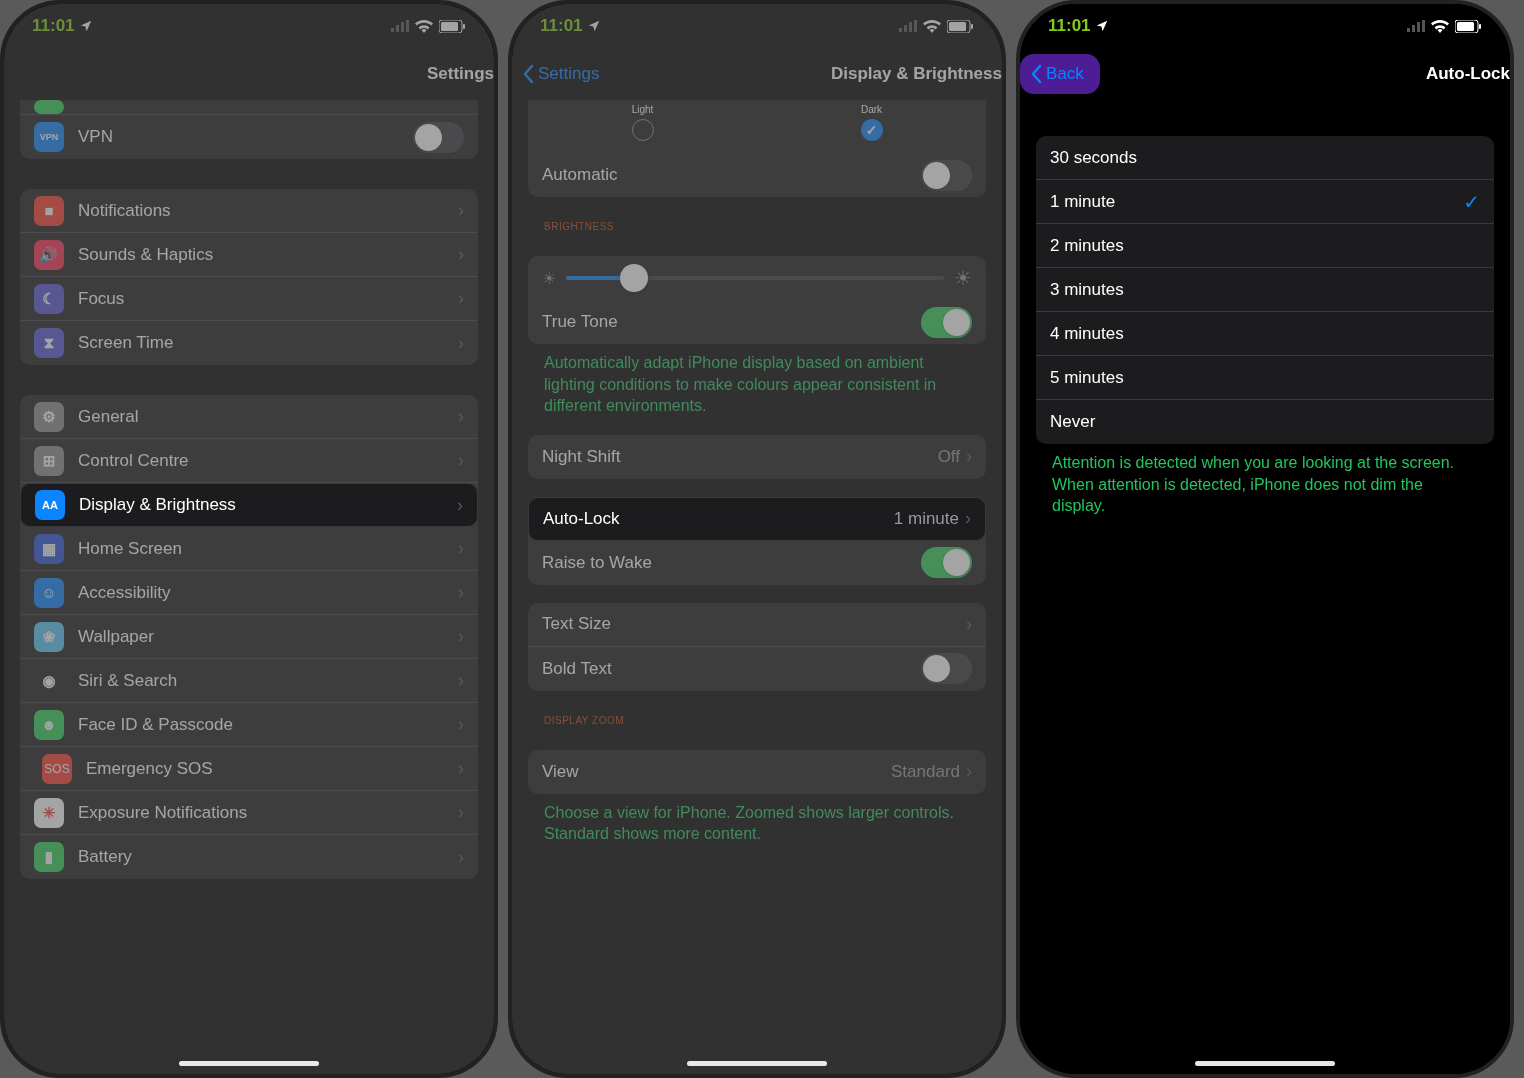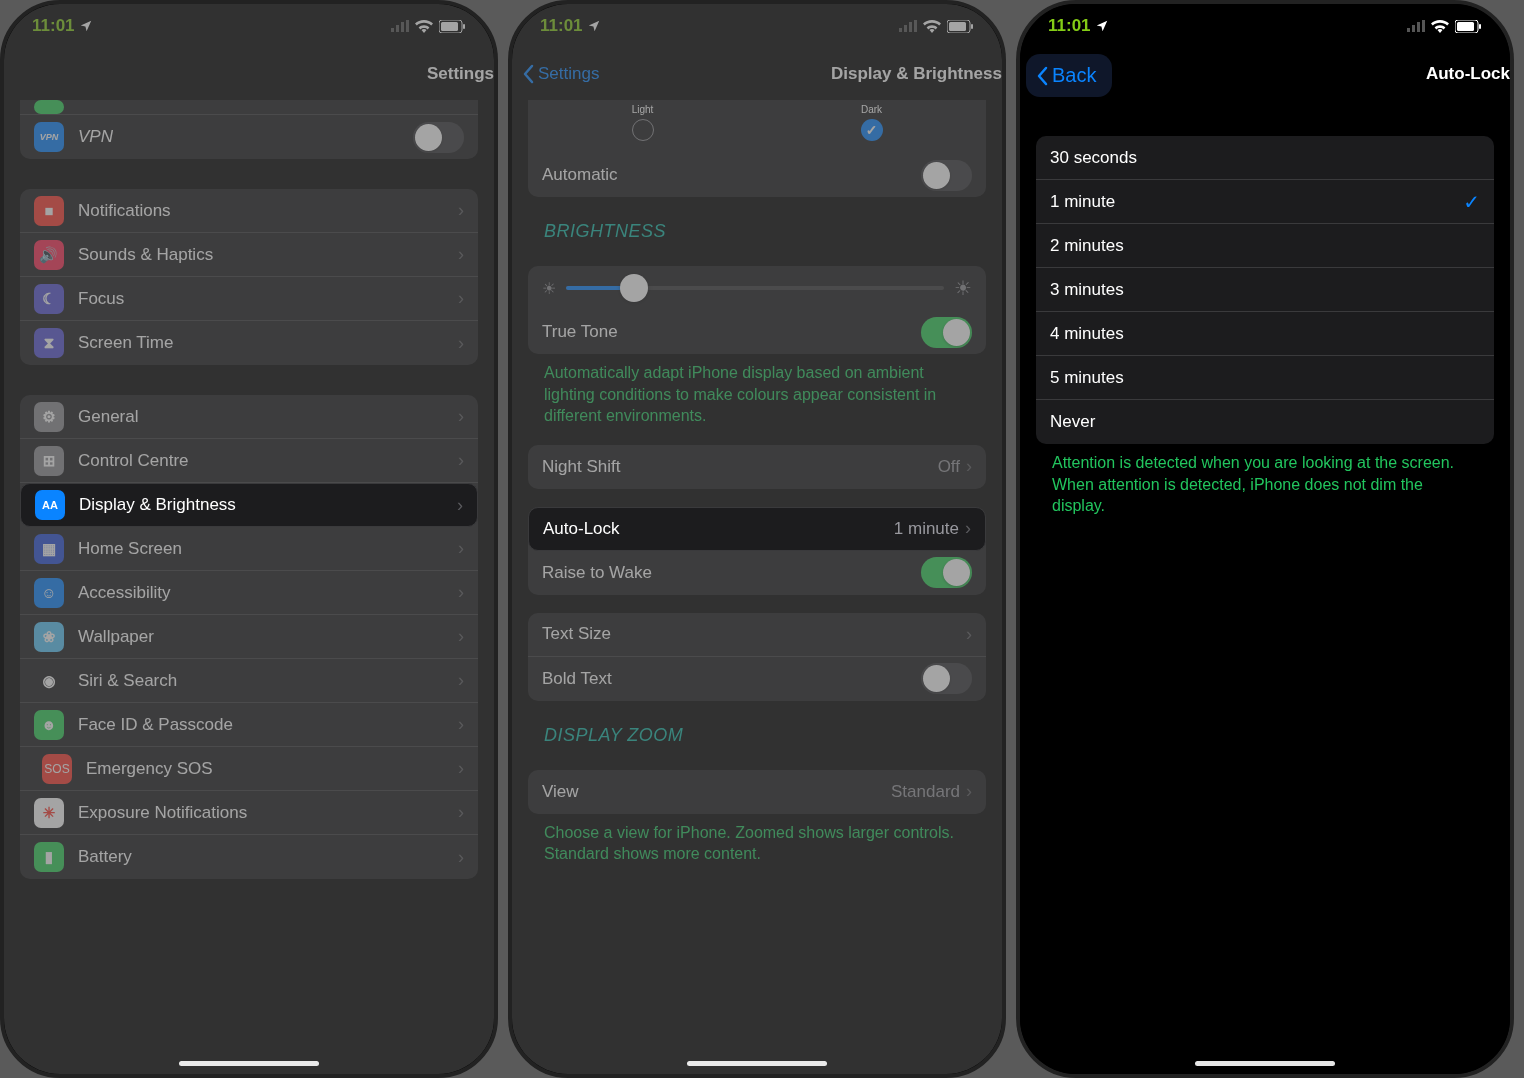--- a/index.html
+++ b/index.html
@@ -15,41 +15,41 @@
   .nav-title { font-size:17px; font-weight:600; }
   .nav-back { position:absolute; left:10px; display:flex; align-items:center; color:#0a84ff; font-size:17px; }
   .content { position:absolute; top:96px; left:0; right:0; bottom:0; overflow:hidden; }
   .group { margin:18px 16px 0 16px; background:#1c1c1e; border-radius:10px; overflow:hidden; }
   .row { display:flex; align-items:center; min-height:44px; padding:0 14px; border-bottom:0.5px solid #3a3a3c; color:#fff; font-size:17px; position:relative; }
   .row:last-child { border-bottom:none; }
   .row .icon-box { width:30px; height:30px; border-radius:7px; display:flex; align-items:center; justify-content:center; margin-right:14px; flex-shrink:0; font-size:16px; color:#fff; }
   .row .label { flex:1; }
   .row .value { color:#98989e; font-size:17px; margin-right:6px; }
   .chev { color:#5a5a5e; font-size:18px; }
-  .group-header { color:#14b8a6; font-size:18px; text-transform:uppercase; padding:24px 32px 6px 32px; letter-spacing:0.5px;font-style:italic; }
+  .group-header { color:#c2410c; font-size:10px; text-transform:uppercase; padding:24px 32px 6px 32px; letter-spacing:0.5px; }
   .group-footer { color:#22c55e; font-size:16px; padding:8px 32px 0 32px; line-height:1.35; }
   .toggle { width:51px; height:31px; border-radius:16px; position:relative; }
   .toggle.off { background:#39393d; }
   .toggle.on { background:#30d158; }
   .knob { position:absolute; top:2px; width:27px; height:27px; border-radius:50%; background:#fff; box-shadow:0 1px 3px rgba(0,0,0,.3); }
   .toggle.off .knob { left:2px; }
   .toggle.on .knob { right:2px; }
   .slider-row { padding:10px 14px; display:flex; align-items:center; gap:10px; }
   .sun-small, .sun-large { color:#8e8e93; }
   .slider { flex:1; height:4px; background:#3a3a3c; border-radius:2px; position:relative; }
   .slider-fill { position:absolute; left:0; top:0; bottom:0; background:#0a84ff; border-radius:2px; width:18%; }
   .slider-thumb { position:absolute; top:50%; left:18%; transform:translate(-50%,-50%); width:28px; height:28px; border-radius:50%; background:#fff; box-shadow:0 1px 4px rgba(0,0,0,.4); }
   .appearance-row { display:flex; justify-content:space-around; padding:4px 0 10px 0; color:#fff;}
   .appearance-opt { text-align:center; font-size:10px; }
   .radio { width:22px; height:22px; border-radius:50%; border:1.5px solid #8e8e93; display:inline-block; margin-top:4px; position:relative;}
   .radio.on { border:none; background:#0a84ff; }
   .radio.on::after { content:"✓"; position:absolute; inset:0; display:flex; align-items:center; justify-content:center; font-size:14px; color:#fff; font-weight:700;}
   .check { color:#0a84ff; font-size:20px; }
   .home-indicator { position:absolute; bottom:8px; left:50%; transform:translateX(-50%); width:140px; height:5px; background:#fff; border-radius:3px; z-index:70; opacity:.9;}
-  .back-pill { position:absolute; left:6px; top:50px; background:#0f172a; border-radius:14px; padding:10px 16px 10px 10px; display:flex; align-items:center; color:#0a84ff; font-size:20px; z-index:80; }
+  .back-pill { position:absolute; left:0; top:50px; background:#4c1d95; border-radius:14px; padding:10px 16px 10px 10px; display:flex; align-items:center; color:#0a84ff; font-size:17px; z-index:80; }
   svg { display:block; }
 </style>
 </head>
 <body>
 
 <div class="phone dimmed">
   <div class="screen">
     <div class="status-bar">
       <div class="status-left">
         <span>11:01</span>
@@ -79,21 +79,21 @@
               <rect x="2" y="2" width="17" height="9" rx="1.5" fill="#fff"></rect>
               <rect x="24" y="4" width="2" height="5" rx="1" fill="#fff"></rect>
             </svg>
           </span>
       </div>
     </div>
     <div class="nav-bar">
       <div class="nav-title">Settings</div>
     </div>
     <div class="content" id="p1-content">
-        <div class="group" style="margin-top: 0px; border-top-left-radius: 0px; border-top-right-radius: 0px; font-style: italic;">
+        <div class="group" style="margin-top: 0px; border-top-left-radius: 0px; border-top-right-radius: 0px;">
           <div class="row" style="min-height: 14px;">
             <div class="icon-box" style="background: rgb(48, 209, 88); height: 14px;"></div>
           </div>
           <div class="row">
             <div class="icon-box" style="background: rgb(10, 132, 255); font-size: 9px; font-weight: 700;">VPN</div>
             <span class="label">VPN</span>
             <div class="toggle off">
               <div class="knob"></div>
             </div>
           </div>

